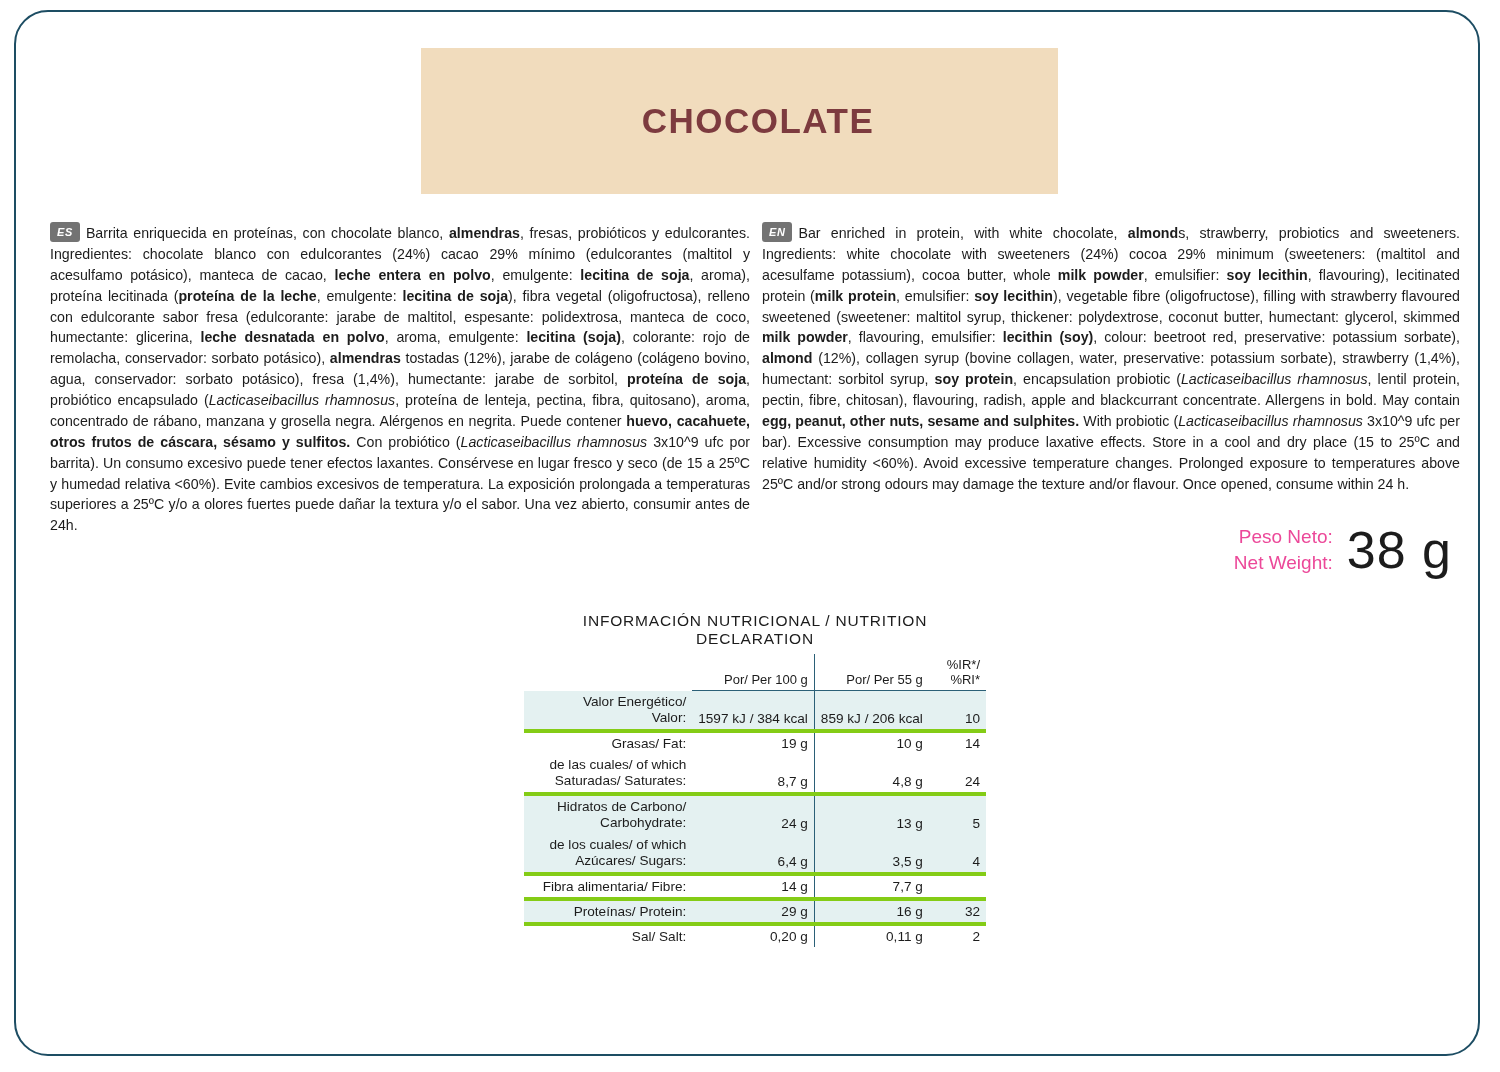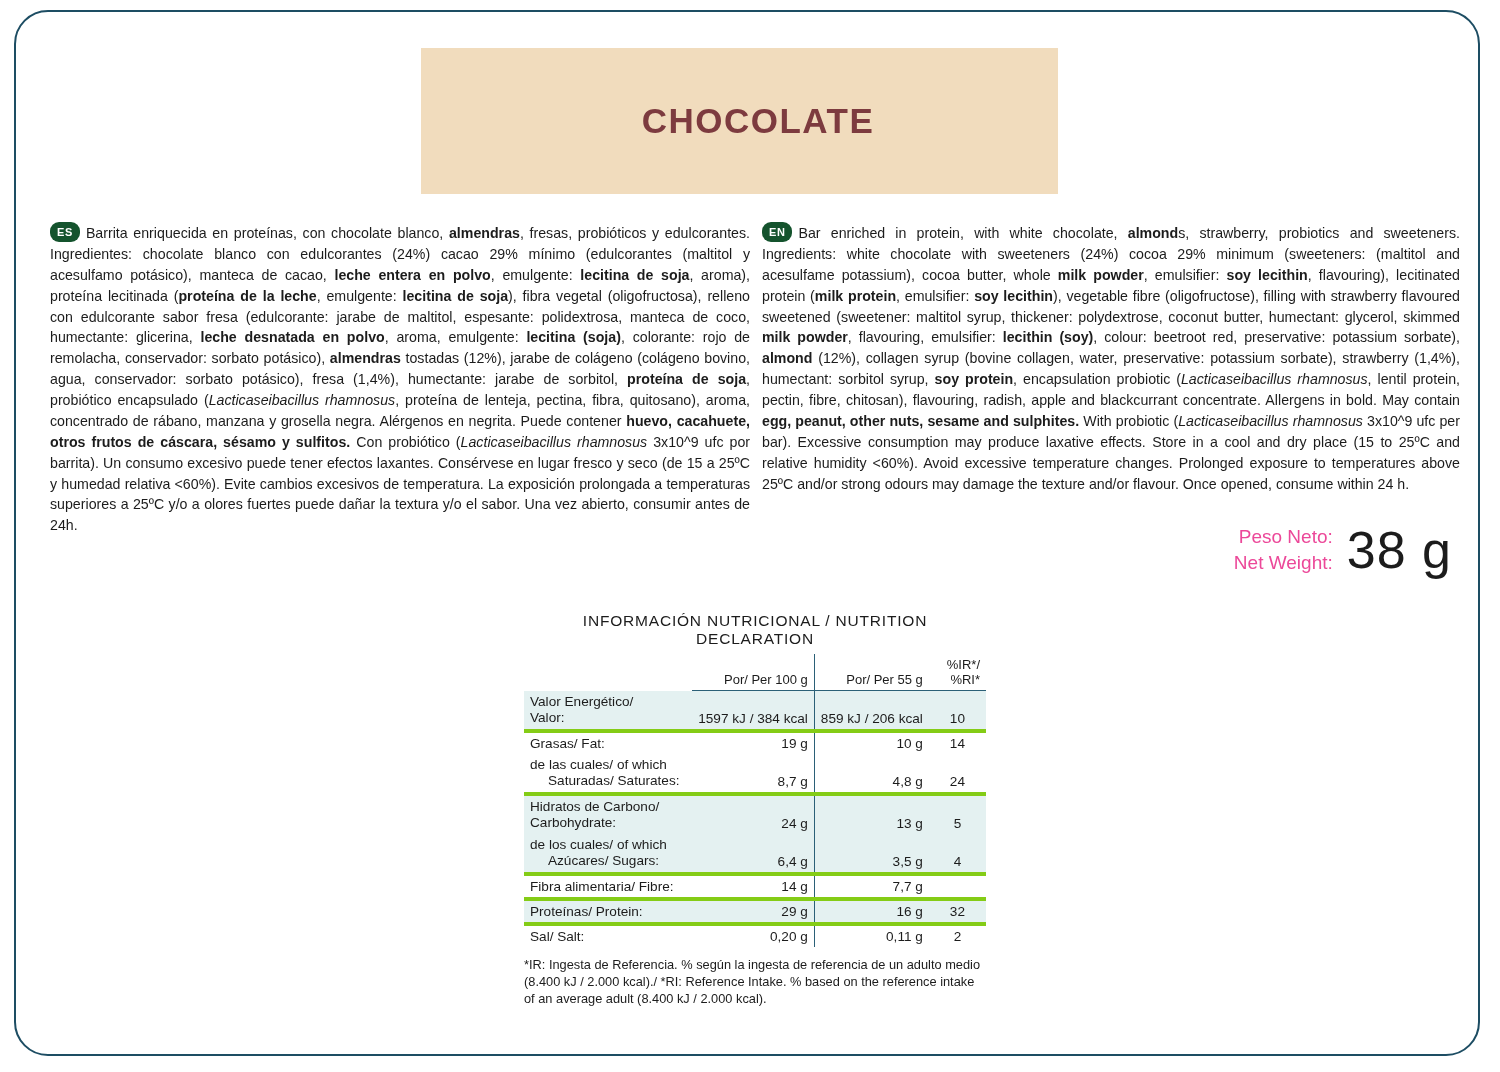--- a/index.html
+++ b/index.html
@@ -72,29 +72,30 @@
     top: 222px;
     width: 700px;
   }
   .col-en {
     left: 762px;
     top: 222px;
     width: 698px;
   }
   .lang-badge {
     display: inline-block;
-    background: #14532d;
+    background: #737373;
     color: #ffffff;
-    border-radius: 9px;
+    border-radius: 3px;
     font-size: 11px;
     font-weight: bold;
     letter-spacing: .6px;
     padding: 2px 7px 2px 7px;
     vertical-align: 2px;
     margin-right: 6px;
+    font-style: italic;
   }
   .lang-col p {
     margin: 0;
   }
   .lang-col b { font-weight: bold; }
   .lang-col i { font-style: italic; }
 
   
   .netweight {
     position: absolute;
@@ -140,24 +141,24 @@
     padding: 3px 6px;
     vertical-align: bottom;
   }
   .head-row td {
     border-bottom: 1px solid #2b6077;
     padding-bottom: 3px;
     font-size: 13px;
     text-align: right;
   }
   .head-row td.blank { border-bottom: none; }
-  .c-name  { text-align: left; width: 46%; }
+  .c-name  { text-align: right; width: 46%; }
   .c-100   { text-align: right; width: 21%; }
   .c-55    { text-align: right; width: 19%; border-left: 1px solid #2b6077; }
-  .c-ri    { text-align: center; width: 14%; }
+  .c-ri    { text-align: right; width: 14%; }
   .band    { background: #e4f1f1; }
   .rowline td { border-top: 4px solid #84cc16; }
   .sub {
     padding-left: 18px;
     font-size: 13.6px;
   }
   .tiny-lead { font-size: 13.6px; line-height: 1.18; }
   .footnote {
     margin-top: 9px;
     font-size: 12.8px;
@@ -264,14 +265,13 @@
     </tr>
 
     <tr class="rowline">
       <td class="c-name">Sal/ Salt:</td>
       <td class="c-100">0,20 g</td>
       <td class="c-55">0,11 g</td>
       <td class="c-ri">2</td>
     </tr>
   </tbody>
     </table>
-  <div class="footnote">*IR: Ingesta de Referencia. % según la ingesta de referencia de un adulto medio (8.400 kJ / 2.000 kcal)./ *RI: Reference Intake. % based on the reference intake of an average adult (8.400 kJ / 2.000 kcal).</div>
 </div>
 
 </body></html>

